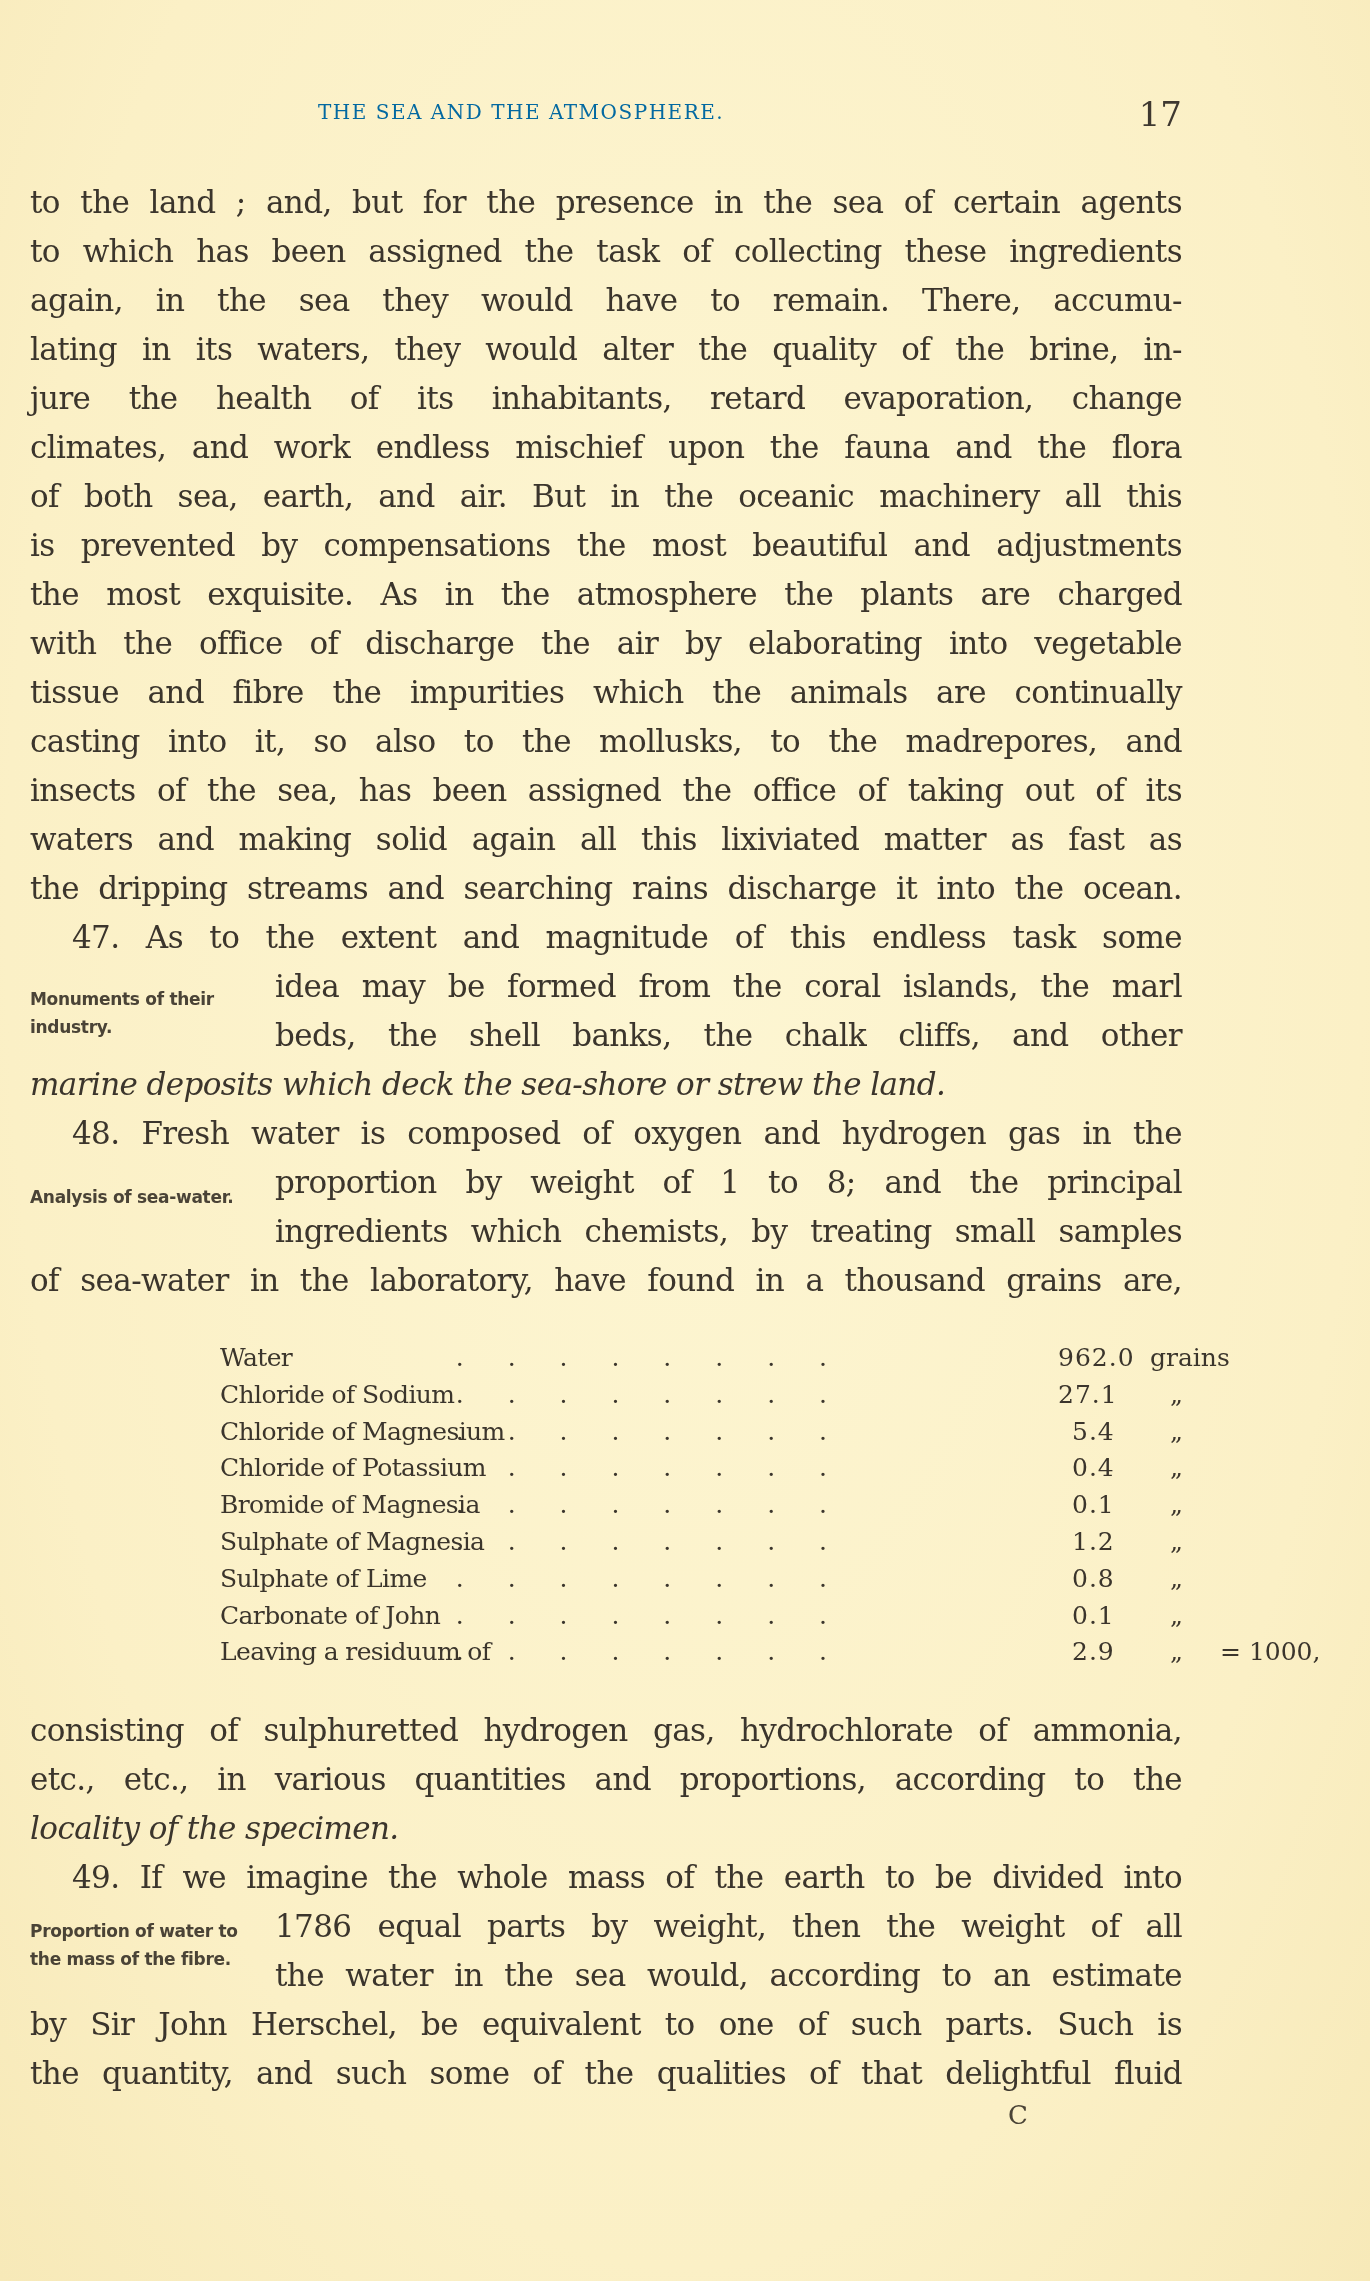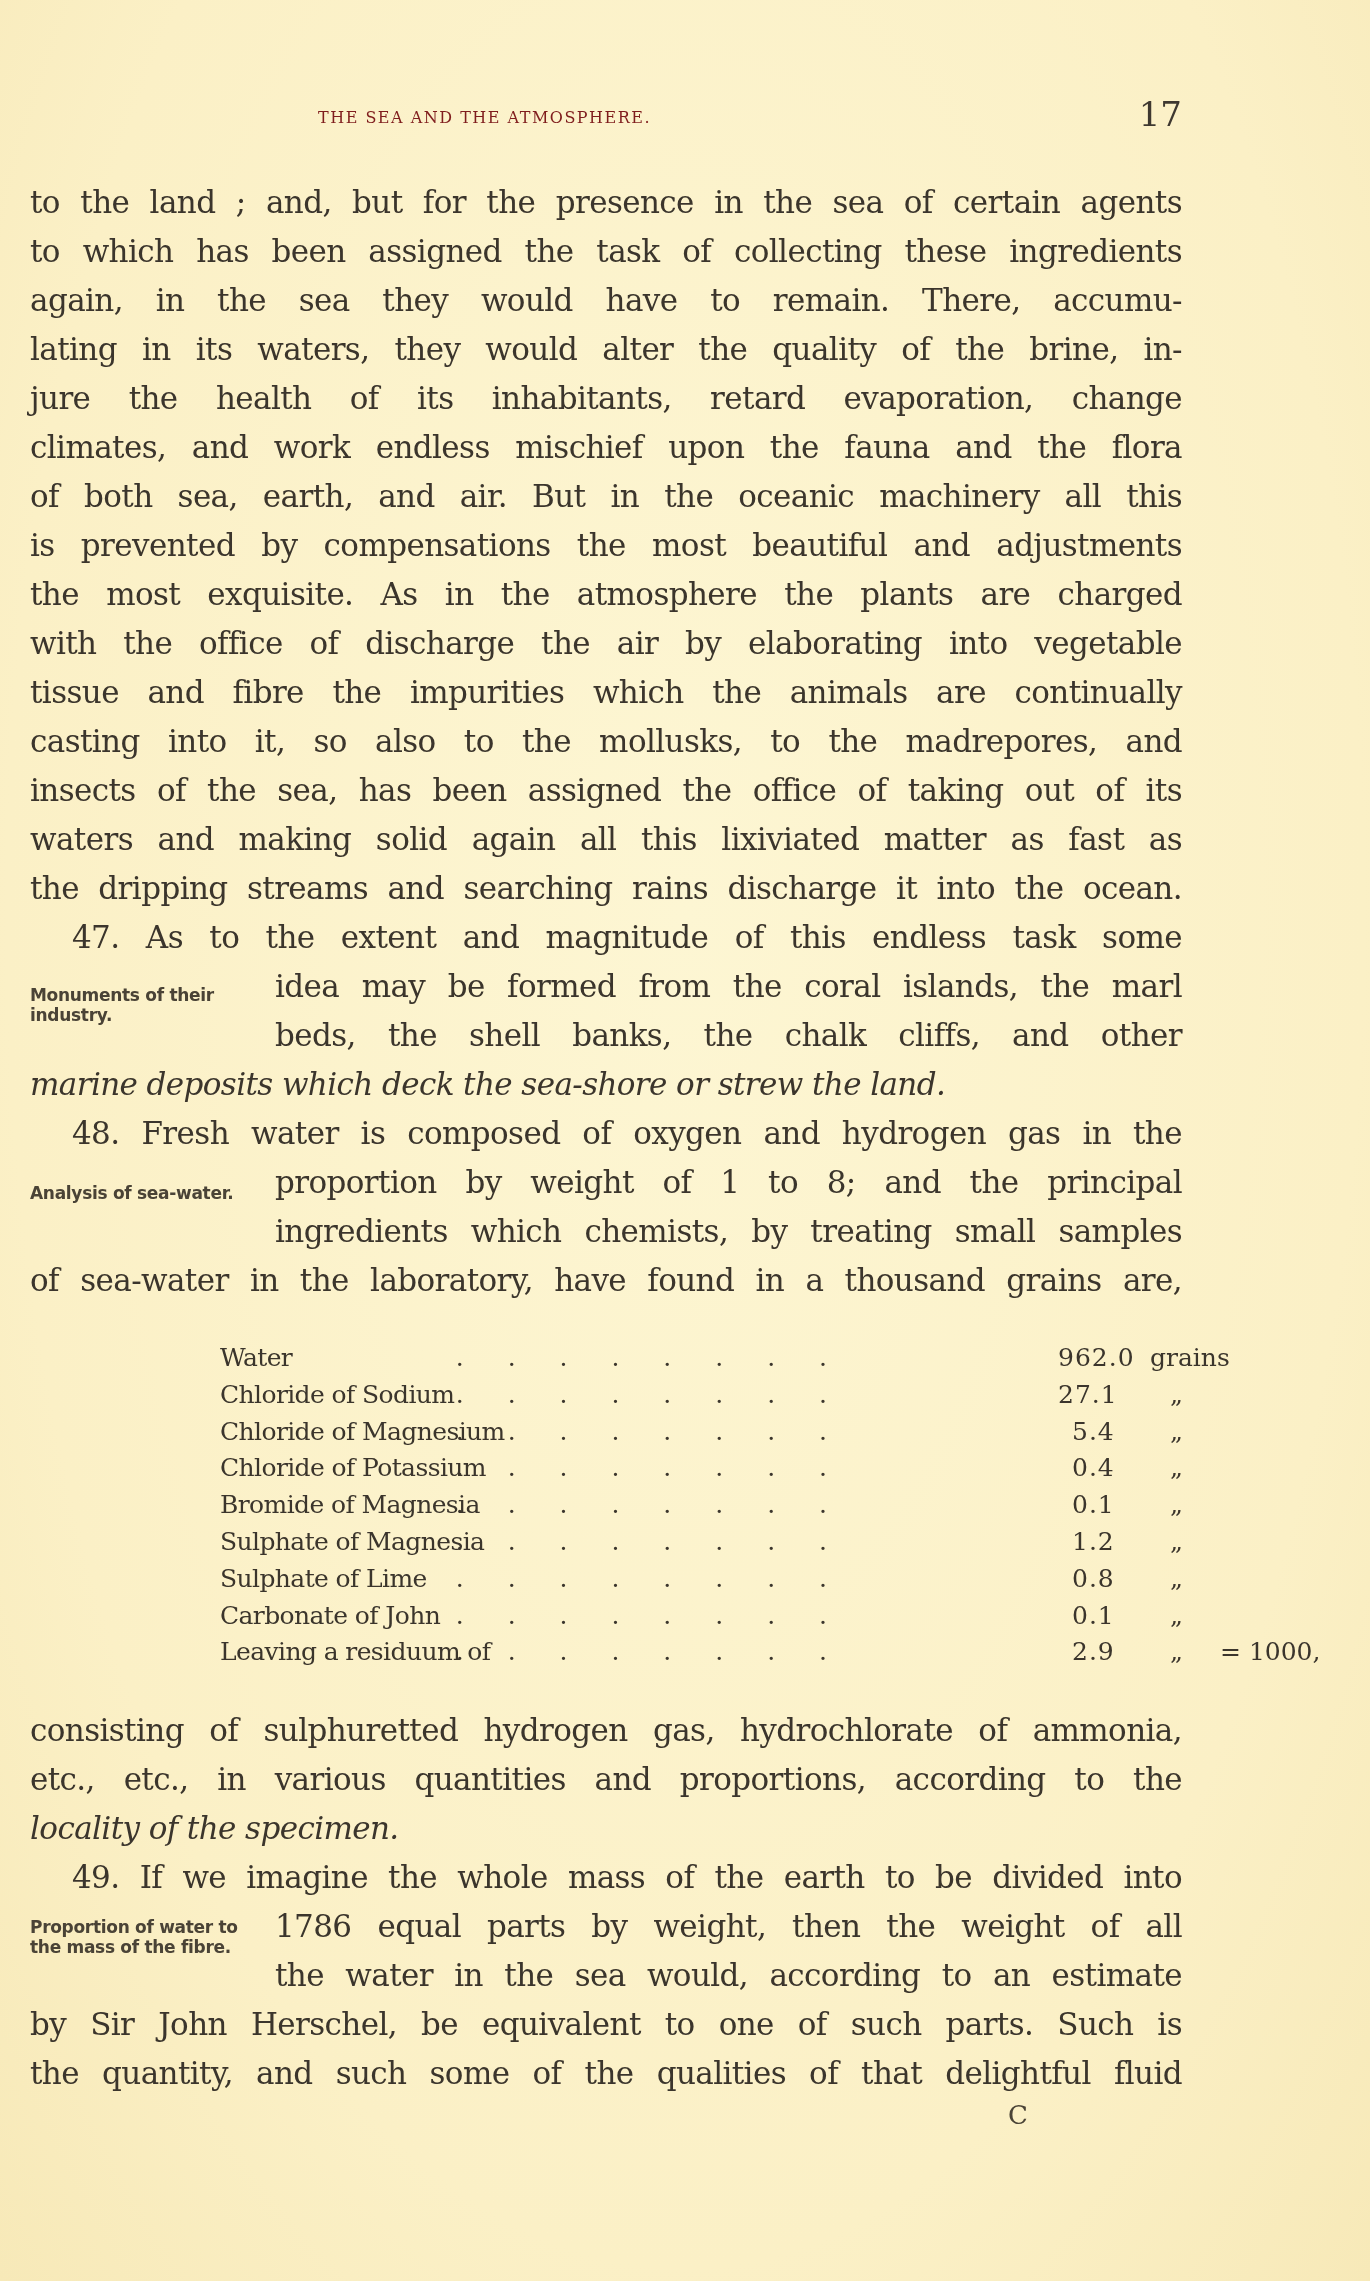--- a/index.html
+++ b/index.html
@@ -7,41 +7,40 @@
     width: 1370px; height: 2281px; overflow: hidden;
     background: #fcf3cc;
     background-image: radial-gradient(ellipse at 50% 40%, #fdf6d3 0%, #fbf0c6 70%, #f7e9b8 100%);
     position: relative;
     font-family: "DejaVu Serif", "Liberation Serif", serif;
     color: #3b352c;
   }
   .page { position: absolute; left: 0; top: 0; width: 1370px; height: 2281px; }
   .running-head {
     position: absolute; top: 100px; left: 318px;
-    font-size: 16px; letter-spacing: 1.5px; color: #7f1d1d;
+    font-size: 20px; letter-spacing: 1.5px; color: #0369a1;
     white-space: nowrap;
-    margin-top: 8px;
   }
   .page-number {
     position: absolute; top: 94px; right: 188px;
     font-size: 34px; color: #3e3830;
   }
   .line {
     position: absolute; left: 30px; width: 1152px;
     font-size: 31px; line-height: 40px; height: 40px;
     white-space: nowrap; text-align: justify; text-align-last: justify;
     letter-spacing: -0.6px;
   }
   .line.last { text-align-last: left; font-style: italic; }
   .line.indent { left: 275px; width: 907px; }
   .line.para { left: 72px; width: 1110px; }
   .sidenote {
     position: absolute; left: 30px; width: 230px;
     font-family: "DejaVu Sans", "Liberation Sans", sans-serif;
-    font-size: 17px; line-height: 20px; font-weight: bold; color: #4a4336;
+    font-size: 17px; line-height: 28px; font-weight: bold; color: #4a4336;
     letter-spacing: -0.3px;
   }
   .table { position: absolute; left: 192px; top: 1340px; width: 1000px; margin-left: 28px; }
   .trow { position: relative; height: 36.8px; font-size: 25px; line-height: 36px; white-space: nowrap; }
   .tname { position: absolute; left: 0; letter-spacing: -0.6px; }
   .tdots { position: absolute; left: 0; width: 625px; text-align: right; letter-spacing: 18px; color: #3b352c; }
   .tval { position: absolute; left: 838px; width: 70px; text-align: left; letter-spacing: 1px; }
   .tunit { position: absolute; left: 930px; }
   .ttotal { position: absolute; left: 985px; }
   .signature {

